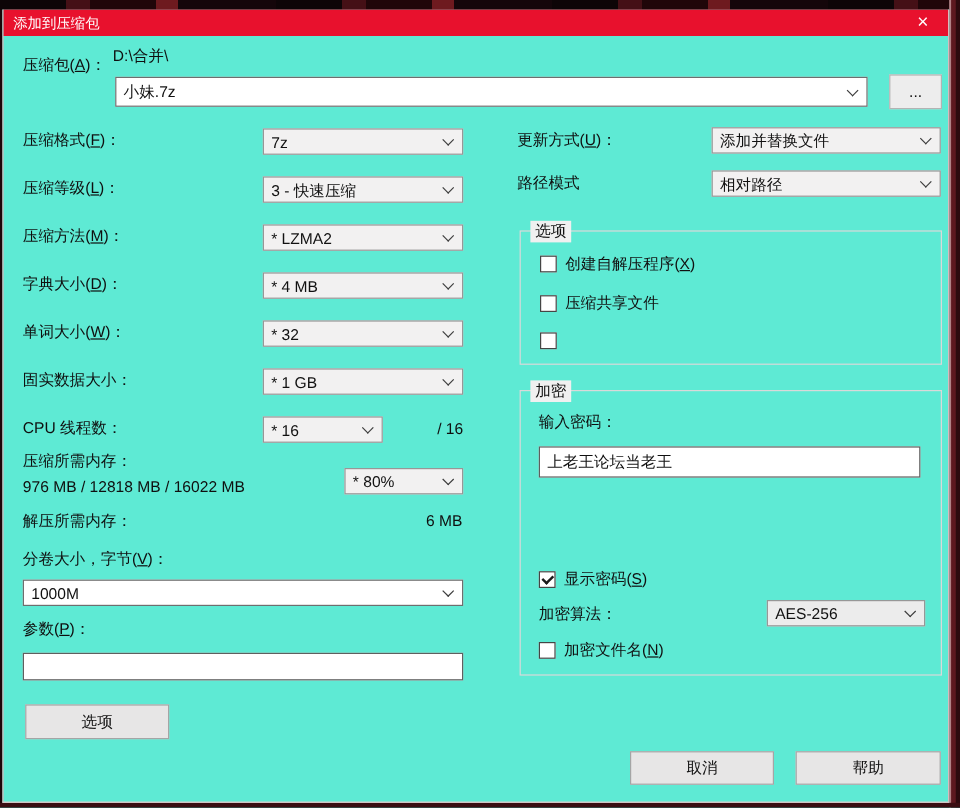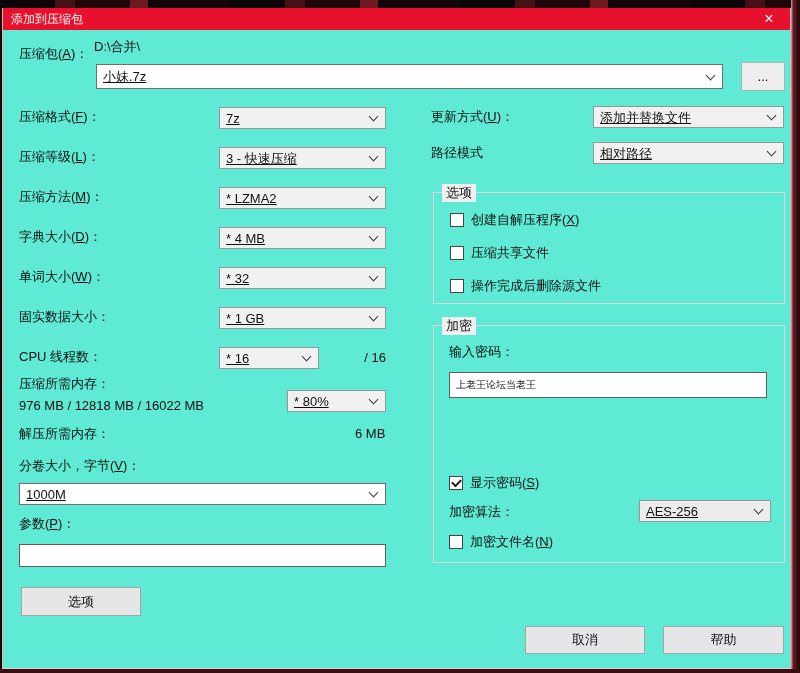--- a/index.html
+++ b/index.html
@@ -19,26 +19,26 @@
   .dialog{position:absolute;left:2px;top:8px;width:789px;height:661px;background:#5eead4;
     border-left:1px solid #d9b9bd;border-right:1px solid #d9b9bd;border-bottom:1px solid #efc7cb;}
   .titlebar{position:absolute;top:0;left:0;right:0;height:22px;background:#e8112d;}
   .title-text{position:absolute;left:8px;top:0;line-height:22px;font-size:12px;color:#fff;white-space:nowrap;}
   .close-btn{position:absolute;top:0;right:0;width:42px;height:22px;display:flex;align-items:center;justify-content:center;color:#fff;font-size:16px;cursor:default;}
 
   .lbl{position:absolute;font-size:13px;line-height:16px;white-space:nowrap;color:#0f0f0f;}
   .small-note{font-size:13px;text-align:right;}
 
   .combo{position:absolute;height:22px;background:#f2f1f1;border:1px solid #979797;
-    font-size:13px;line-height:19px;padding:1px 17px 0 6px;overflow:hidden;white-space:nowrap;text-decoration:underline;}
+    font-size:13px;line-height:19px;padding:1px 17px 0 6px;overflow:hidden;white-space:nowrap;}
   .combo.white{background:#ffffff;border-color:#6e6e6e;}
   .chev{position:absolute;right:8px;top:calc(50% - 5px);width:7px;height:7px;
     border-right:1.5px solid #3c3c3c;border-bottom:1.5px solid #3c3c3c;transform:rotate(45deg);}
 
-  .tinput{position:absolute;background:#fff;border:1px solid #5f5f5f;font-size:10px;
+  .tinput{position:absolute;background:#fff;border:1px solid #5f5f5f;font-size:13px;
     padding:0 6px;font-family:inherit;color:#111;outline:none;}
 
   .btn{position:absolute;background:#e7e6e6;border:1px solid #a5a5a5;font-size:13px;
     display:flex;align-items:center;justify-content:center;white-space:nowrap;color:#111;}
   .btn.primary{border:2px solid #1e7ad4;background:#eeeeee;}
 
   .group{position:absolute;border:1px solid #d9d9d9;}
   .group-title{position:absolute;top:-9px;left:8px;background:#f0f0f0;padding:0 4px;font-size:13px;white-space:nowrap;}
 
   .check-row{position:absolute;display:flex;align-items:center;gap:7px;font-size:13px;white-space:nowrap;}
@@ -151,21 +151,20 @@
     <div class="check-row" style="left:16px;top:18px">
       <span class="cb"></span>
       <span class="ul-key">创建自解压程序(<u>X</u>)</span>
     </div>
     <div class="check-row" style="left:16px;top:51px">
       <span class="cb"></span>
       <span>压缩共享文件</span>
     </div>
     <div class="check-row" style="left:16px;top:84px">
       <span class="cb"></span>
-      <span>操作完成后删除源文件</span>
     </div>
   </div>
 
   <div class="group" style="left:430px;top:317px;width:352px;height:238px">
     <span class="group-title">加密</span>
     <div class="lbl" style="left:15px;top:18px">输入密码：</div>
     <input class="tinput" style="left: 15px; top: 46px; width: 318px; height: 26px;" value="上老王论坛当老王">
     <div class="check-row" style="left:15px;top:148px">
       <span class="cb checked"></span>
       <span class="ul-key">显示密码(<u>S</u>)</span>

